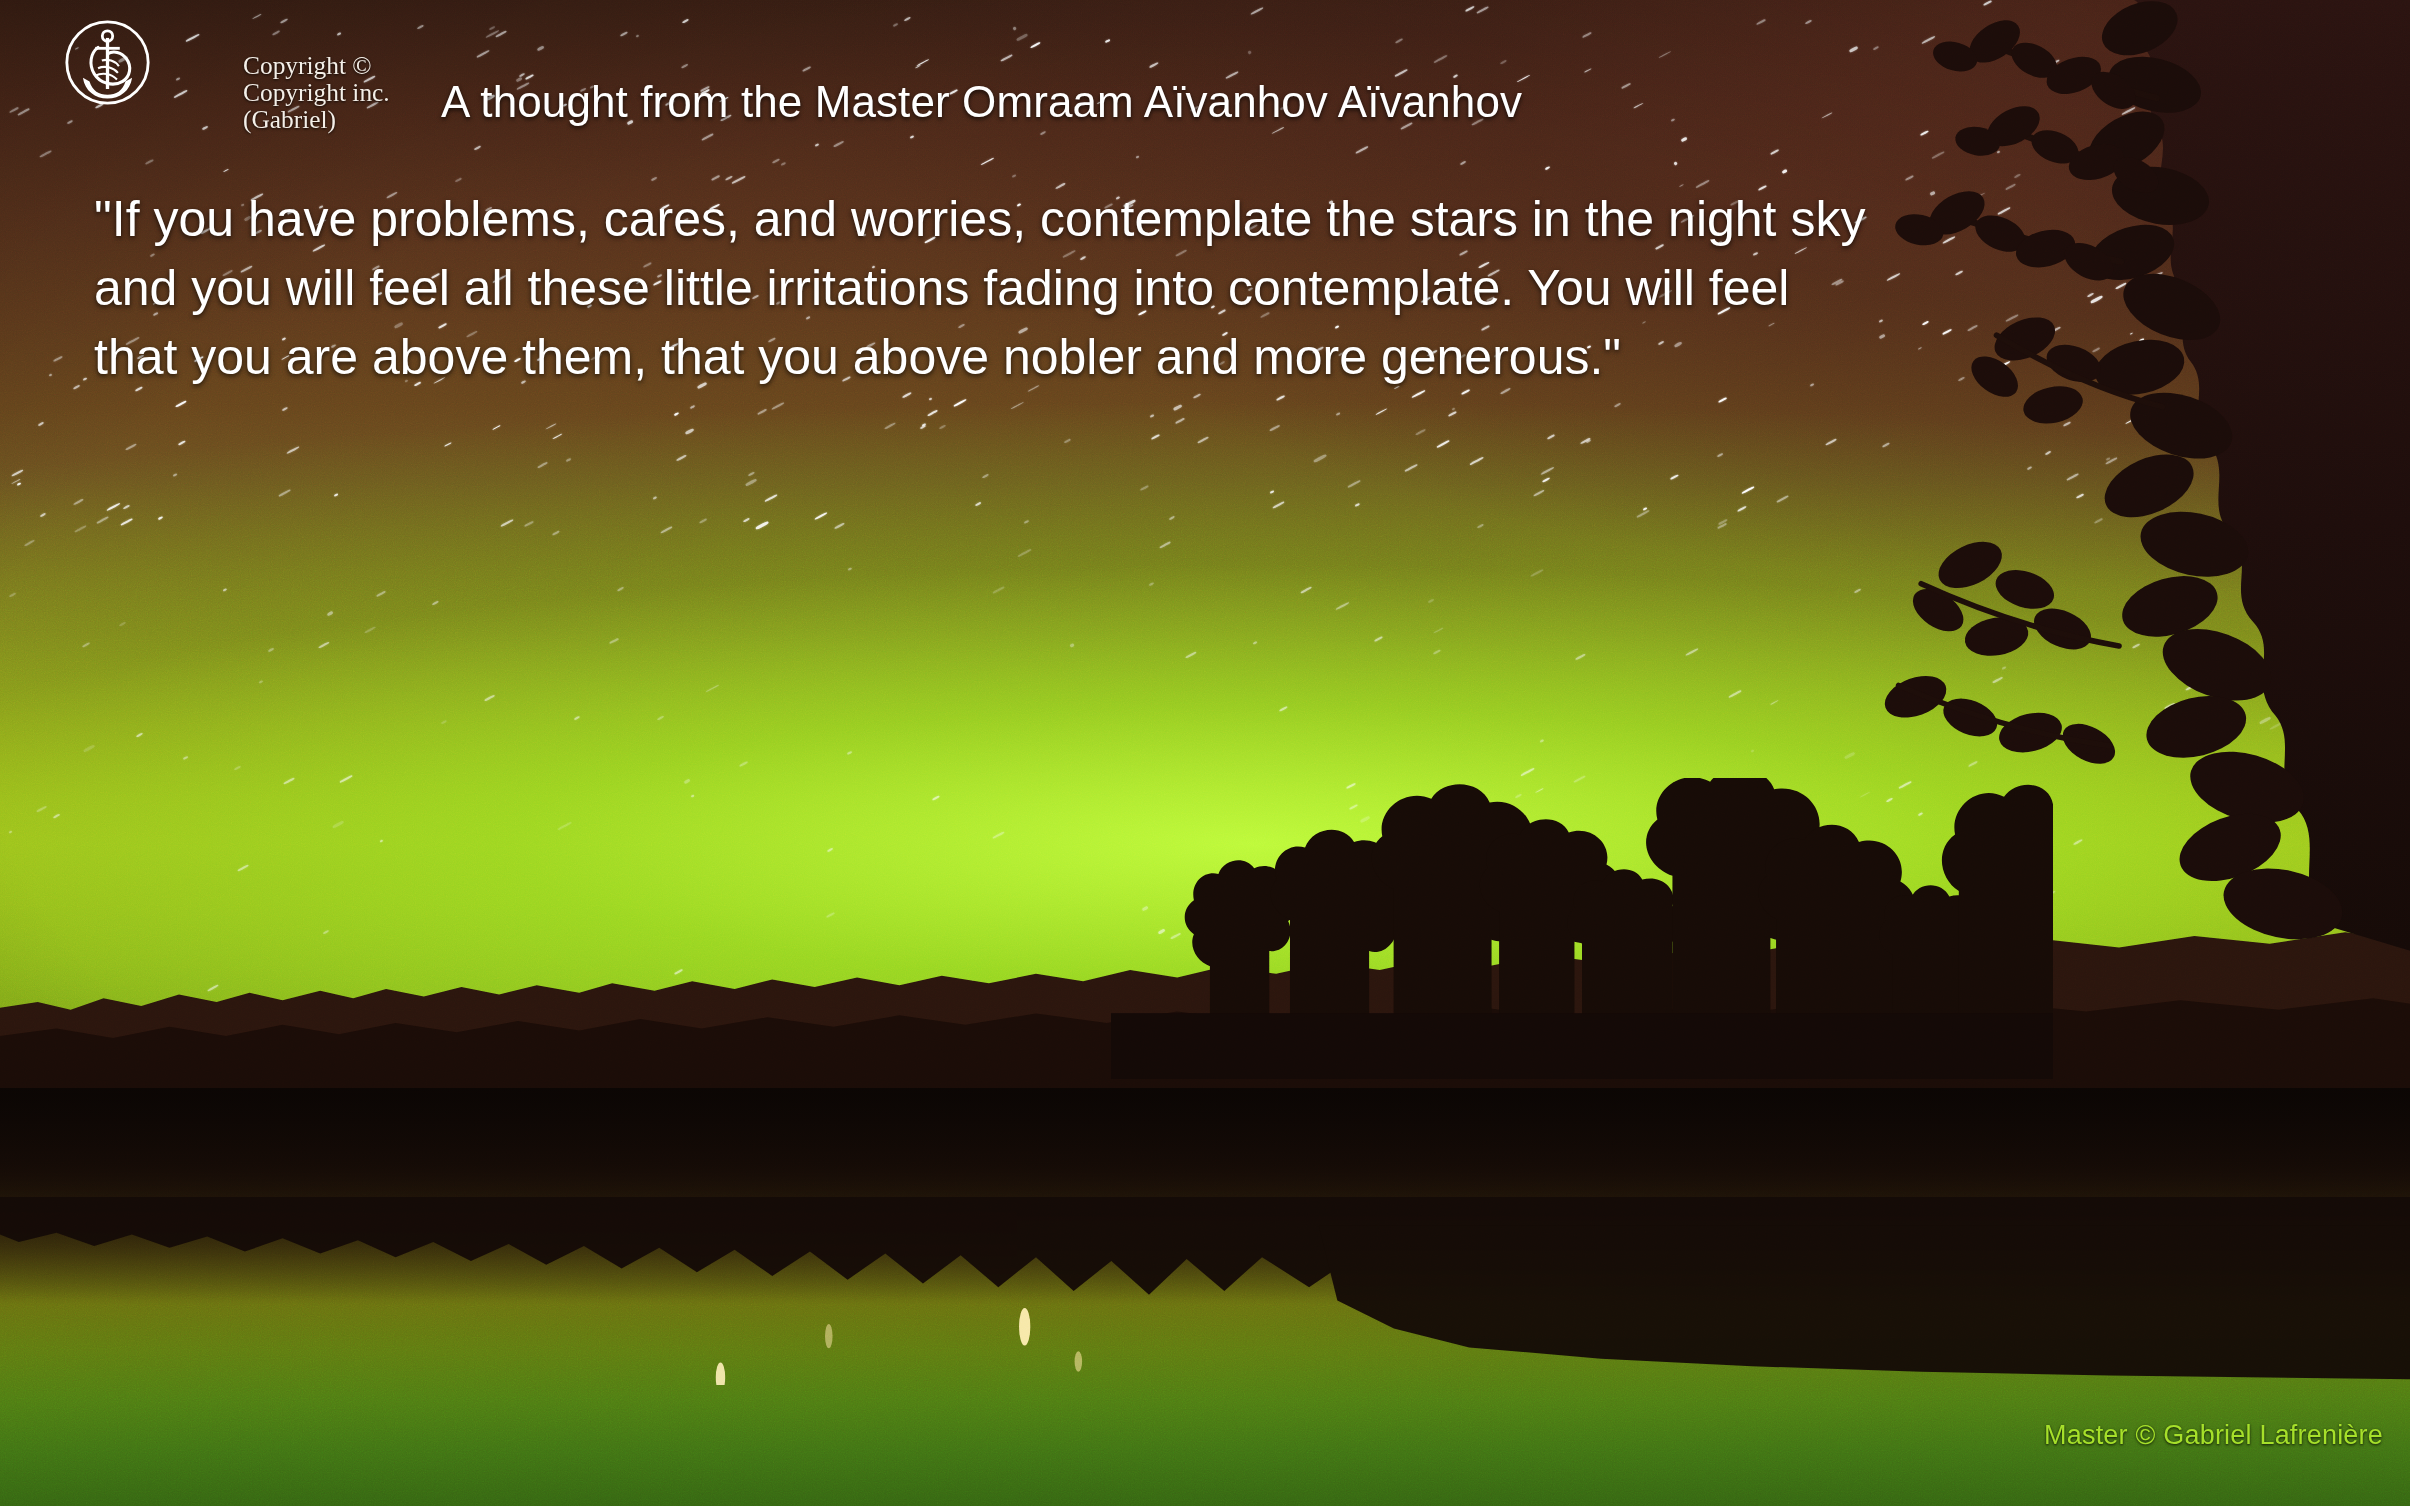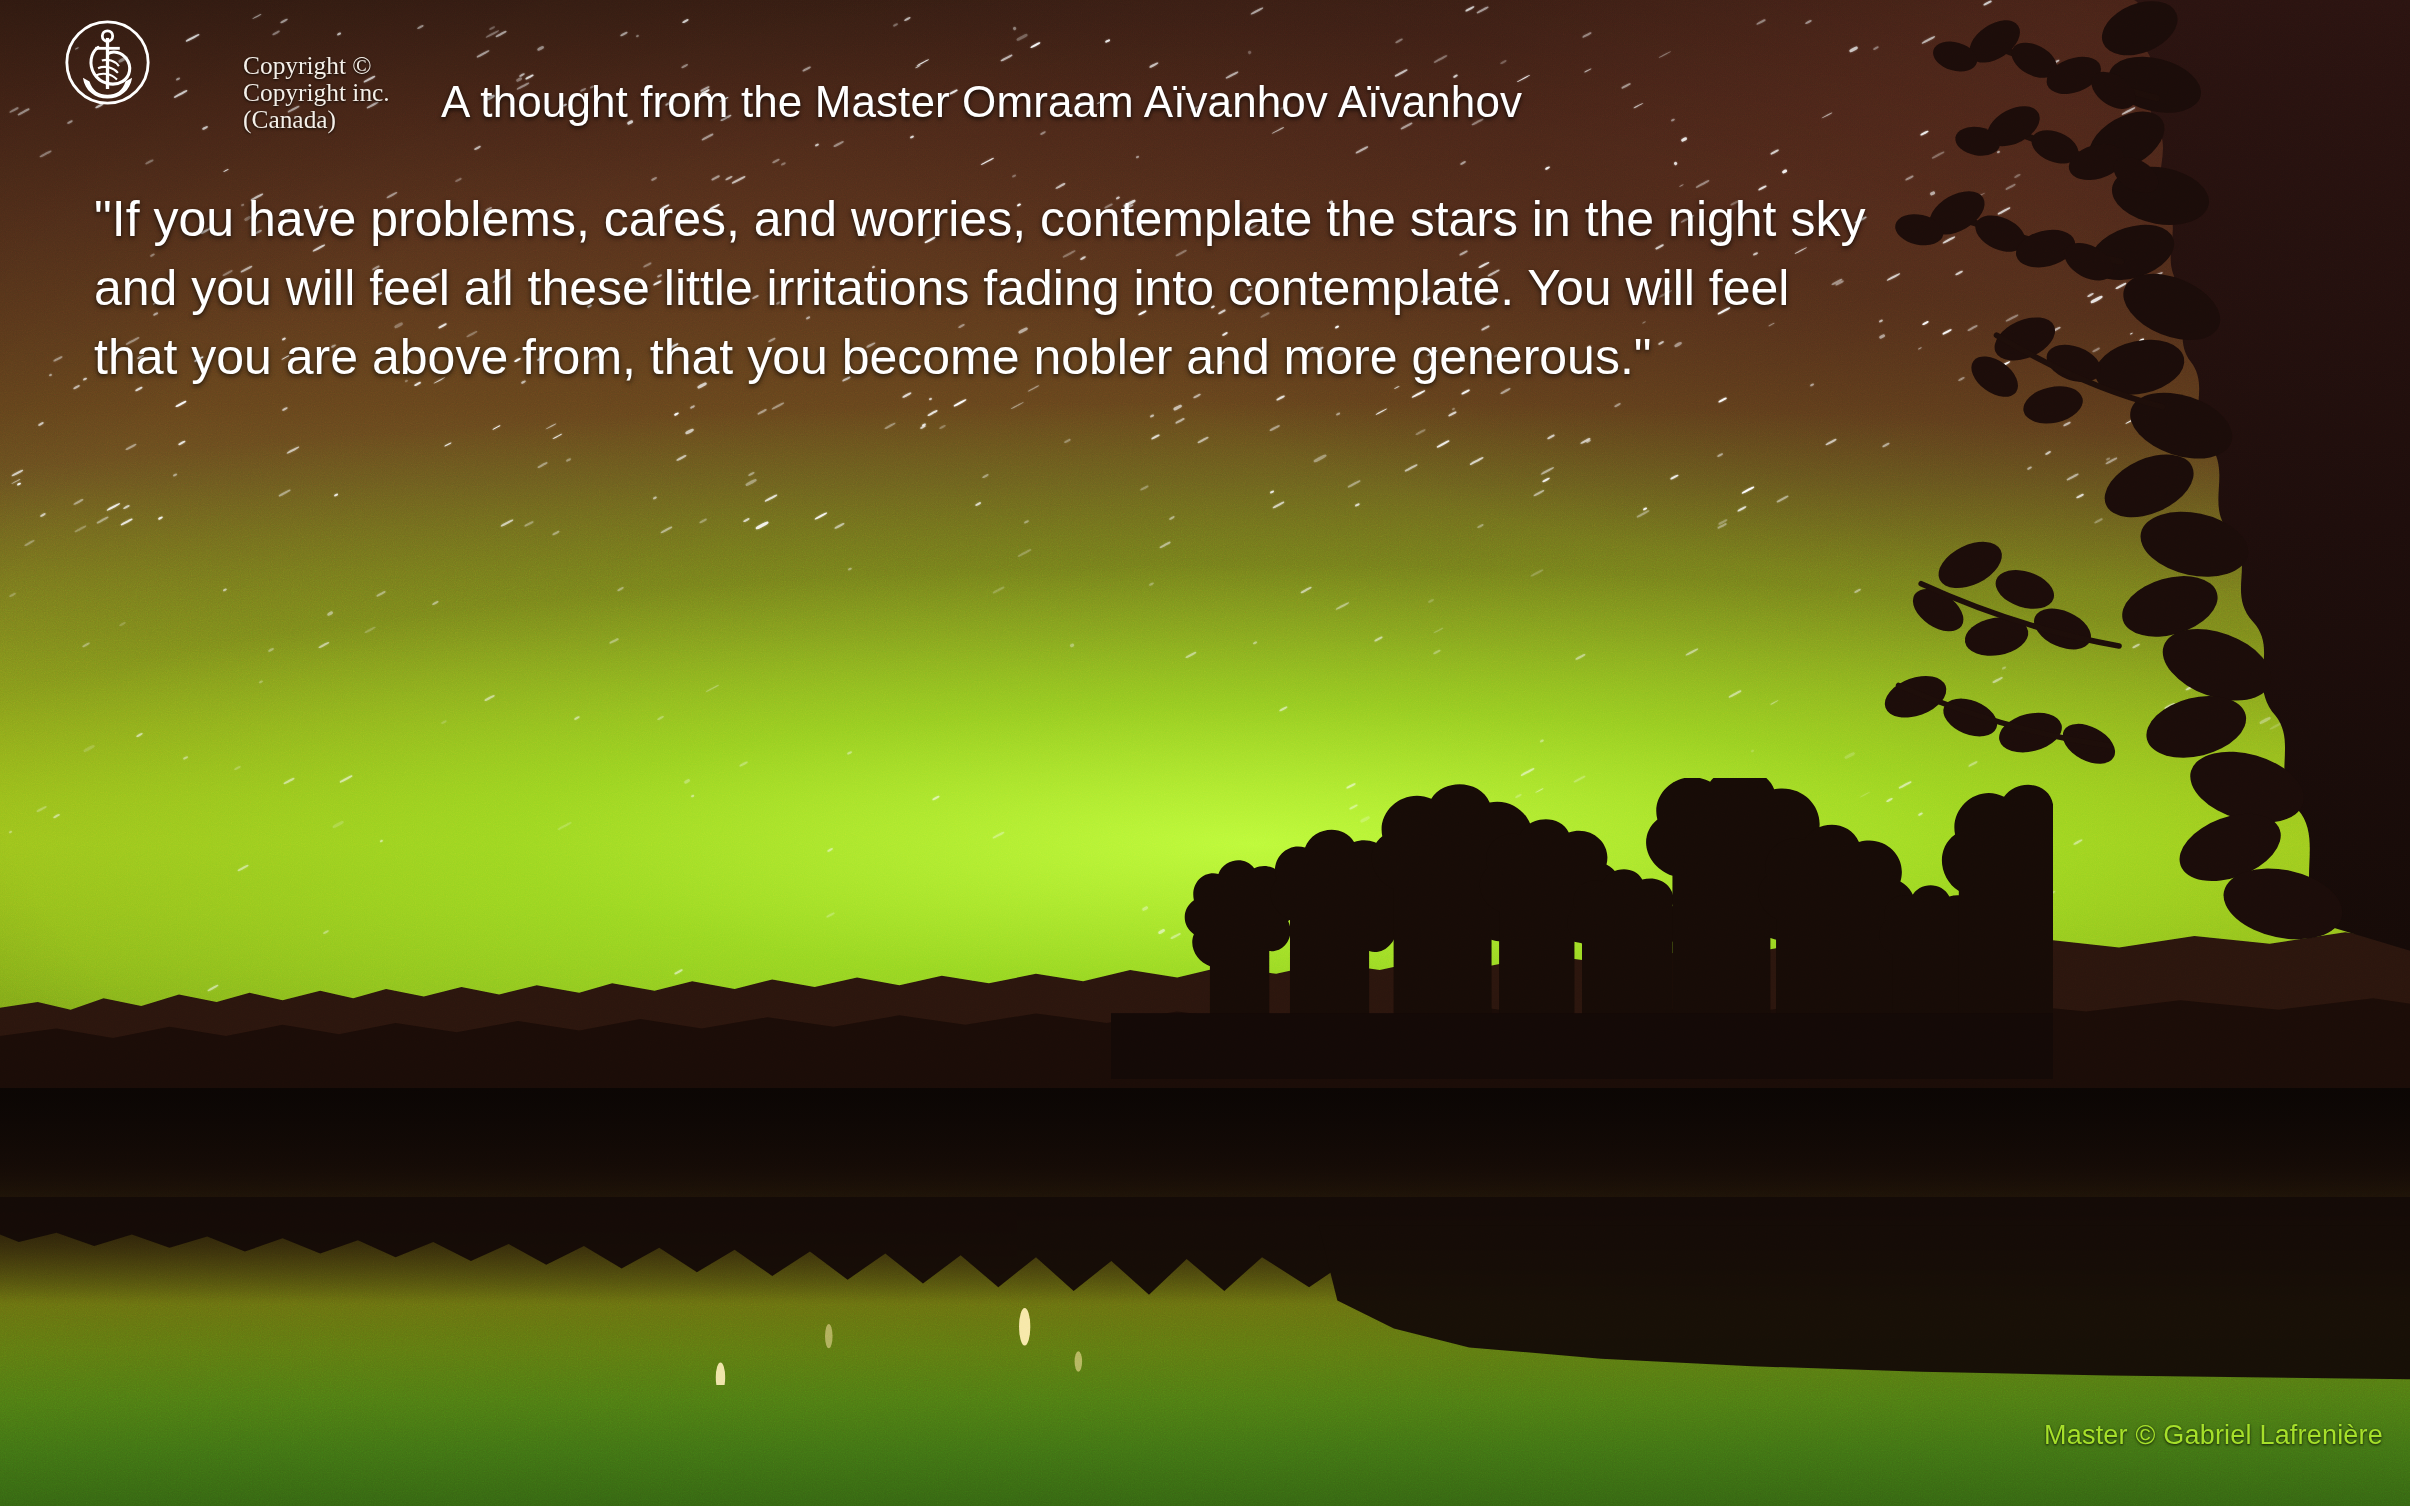--- a/index.html
+++ b/index.html
@@ -872,27 +872,27 @@
       <path d="M36 30 C28 36 26 48 32 58 C38 68 52 72 62 66 C70 61 72 50 66 42 C61 35 52 33 46 37" fill="none" stroke="#ffffff" stroke-width="3.2" stroke-linecap="round"></path>
       <path d="M40 44 C46 42 54 44 58 50" fill="none" stroke="#ffffff" stroke-width="2.2"></path>
       <path d="M36 52 C43 49 52 51 57 57" fill="none" stroke="#ffffff" stroke-width="2.2"></path>
       <path d="M33 60 C41 56 50 58 56 64" fill="none" stroke="#ffffff" stroke-width="2.2"></path>
     </svg>
   </div>
 
   <div class="copyright">
     <div>Copyright ©</div>
     <div>Copyright inc.</div>
-    <div>(Canada)</div>
+    <div>(Gabriel)</div>
   </div>
 
   <div class="title">A thought from the Master Omraam Aïvanhov Aïvanhov</div>
 
   <div class="quote">
     <span class="ln">"If you have problems, cares, and worries, contemplate the stars in the night sky</span>
     <span class="ln">and you will feel all these little irritations fading into contemplate. You will feel</span>
-    <span class="ln">that you are above from, that you become nobler and more generous."</span>
+    <span class="ln">that you are above them, that you above nobler and more generous."</span>
   </div>
 
   <div class="credit">Master © Gabriel Lafrenière</div>
 
 </div>
 
 
 </body></html>

